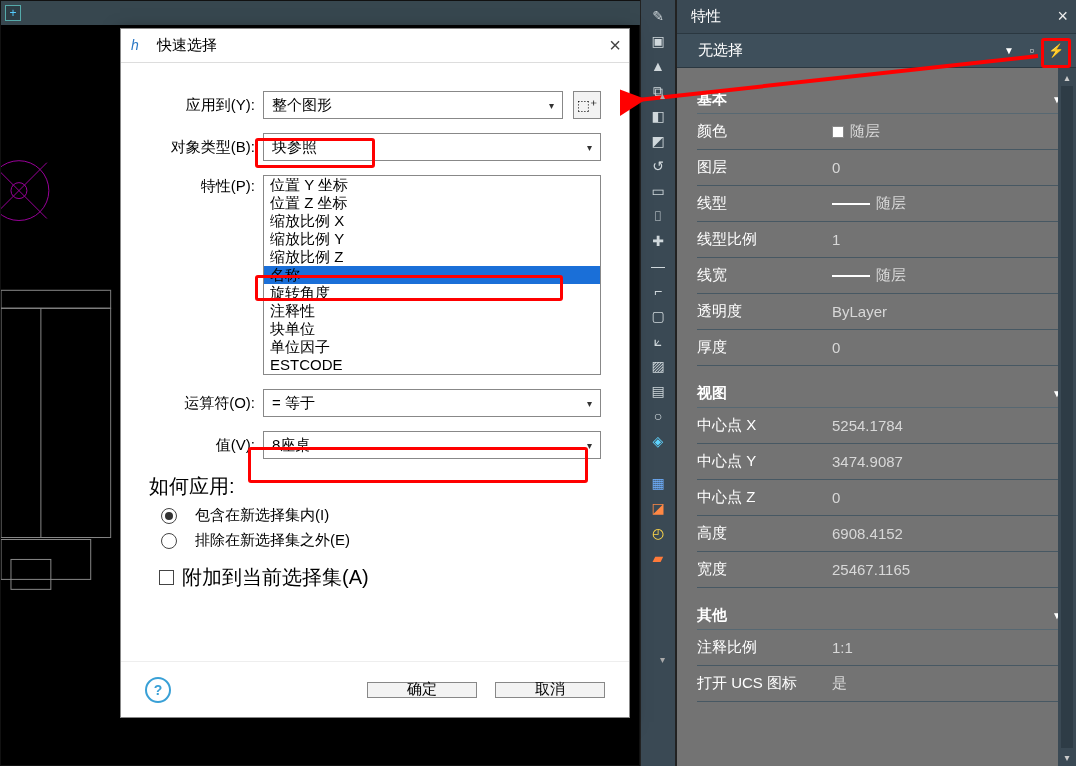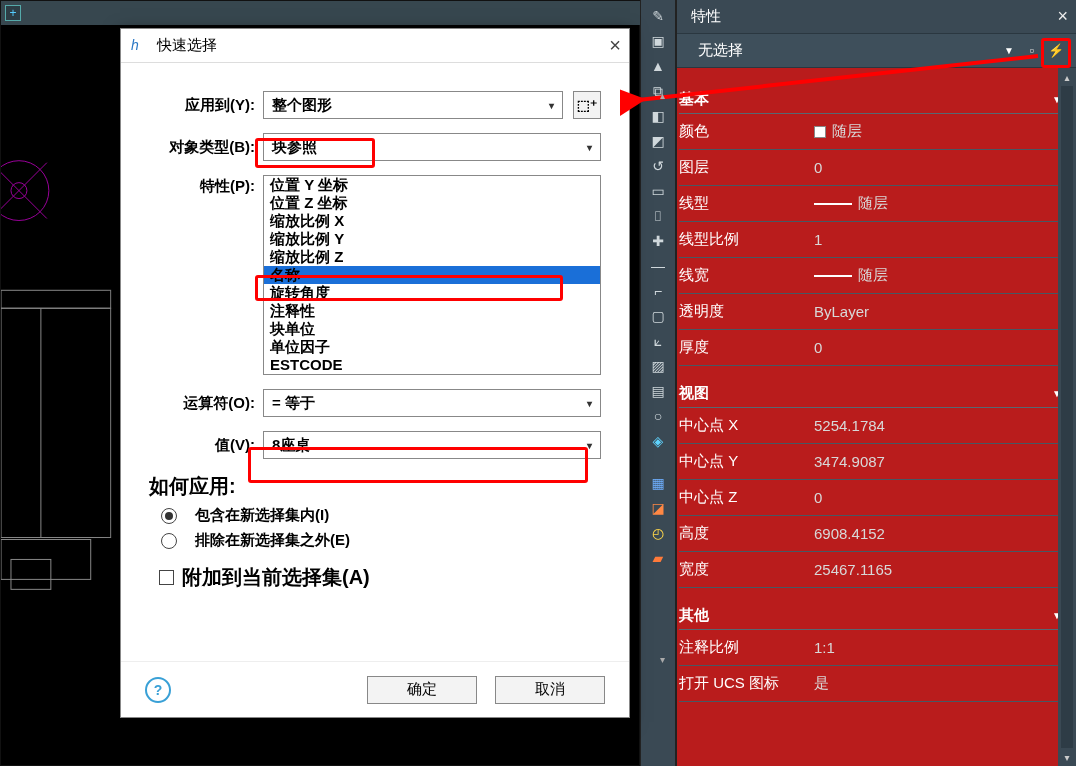--- a/index.html
+++ b/index.html
@@ -58,22 +58,22 @@
   .props-sel {
     height:34px; display:flex; align-items:center; padding:0 10px 0 21px;
     background:#3e4f5b;
     border-bottom:1px solid #2a3740;
   }
   .props-sel .seltext { color:#fff; font-size:15px; }
   .props-sel .dd { margin-left:auto; display:flex; gap:4px; align-items:center; }
   .props-sel .tri { font-size:10px; color:#fff; margin-right:4px;}
   .tinyic { width:20px; height:20px; display:flex; align-items:center; justify-content:center; font-size:13px; color:#ddd;}
   .props-body {
-    flex:1; overflow-y:auto; padding:4px 8px 4px 2px;
-    background:#b91c1c;
+    flex:1; overflow-y:auto; padding:4px 8px 4px 20px;
+    background:#737373;
   }
   .scrollspace { height:20px; }
   .sect { margin-top:14px;}
   .sect-h {
     display:flex; align-items:center; font-weight:bold; color:#fff;
     font-size:15px; padding:4px 0 4px 0; border-bottom:1px solid #576872;
   }
   .sect-h .tri { margin-left:auto; font-size:10px; color:#fff; padding-right:6px;}
   .row {
     display:flex; height:36px; align-items:center;
@@ -91,21 +91,21 @@
     display:flex; flex-direction:column;
     font-size:15px; color:#000;
     font-family: SimSun, "Microsoft YaHei", sans-serif;
   }
   .dlg-title {
     height:34px; display:flex; align-items:center;
     padding:0 8px 0 10px; background:#fff; border-bottom:1px solid #ddd;
   }
   .dlg-logo { width:18px; height:18px; margin-right:8px; color:#2b78c5; font-size:14px; font-style:italic;}
   .dlg-title .x { margin-left:auto; font-size:20px; cursor:pointer; color:#444;}
-  .dlg-body { flex:1; padding:28px 28px 12px 28px; position:relative;font-weight:bold;}
+  .dlg-body { flex:1; padding:28px 28px 12px 28px; position:relative;}
   .fline { display:flex; align-items:center; margin-bottom:14px; }
   .fline .flab { width:106px; text-align:right; margin-right:8px; font-size:15px;}
   .fline .flab-top { align-self:flex-start; padding-top:2px; }
   .combo {
     flex:1; height:28px; border:1px solid #888; background:#fff;
     display:flex; align-items:center; padding:0 8px; position:relative;
   }
   .combo .carr { margin-left:auto; font-size:10px; color:#333;}
   .iconbtn {
     width:28px; height:28px; border:1px solid #888; margin-left:10px;
@@ -129,21 +129,21 @@
   .dlg-buttons {
     height:56px; display:flex; align-items:center; gap:18px;
     padding:0 24px; justify-content:flex-end; border-top:1px solid #eee;
   }
   .helpbtn {
     width:26px; height:26px; border-radius:50%; border:2px solid #39a0d6;
     color:#39a0d6; display:flex; align-items:center; justify-content:center;
     font-weight:bold; margin-right:auto; font-size:14px;
   }
   .btn {
-    width:110px; height:28px; border:1px solid #888; background:#f3f3f3;
+    width:110px; height:16px; border:1px solid #888; background:#f3f3f3;
     display:flex; align-items:center; justify-content:center; font-size:15px;
   }
   
   .redbox { position:absolute; border:3px solid #f00; border-radius:3px; pointer-events:none;}
   
   .arrow {
     position:absolute; pointer-events:none;
   }
   
   .props-scroll {

